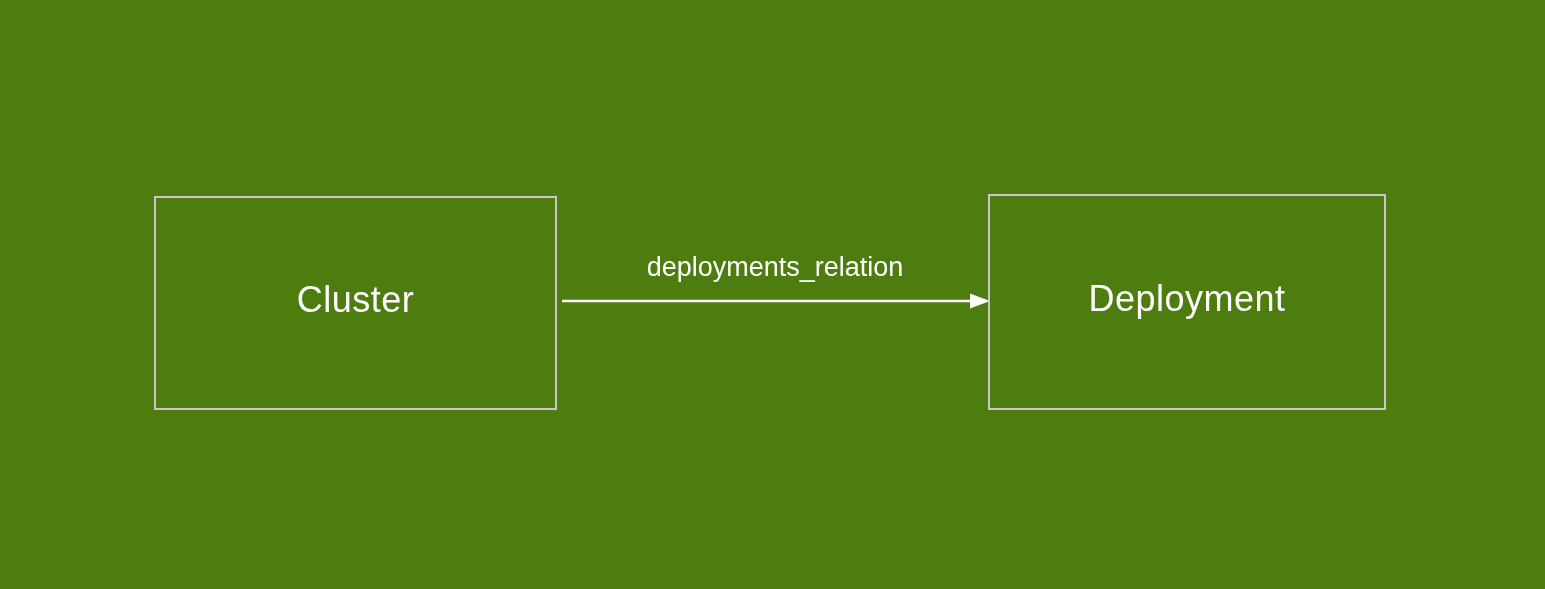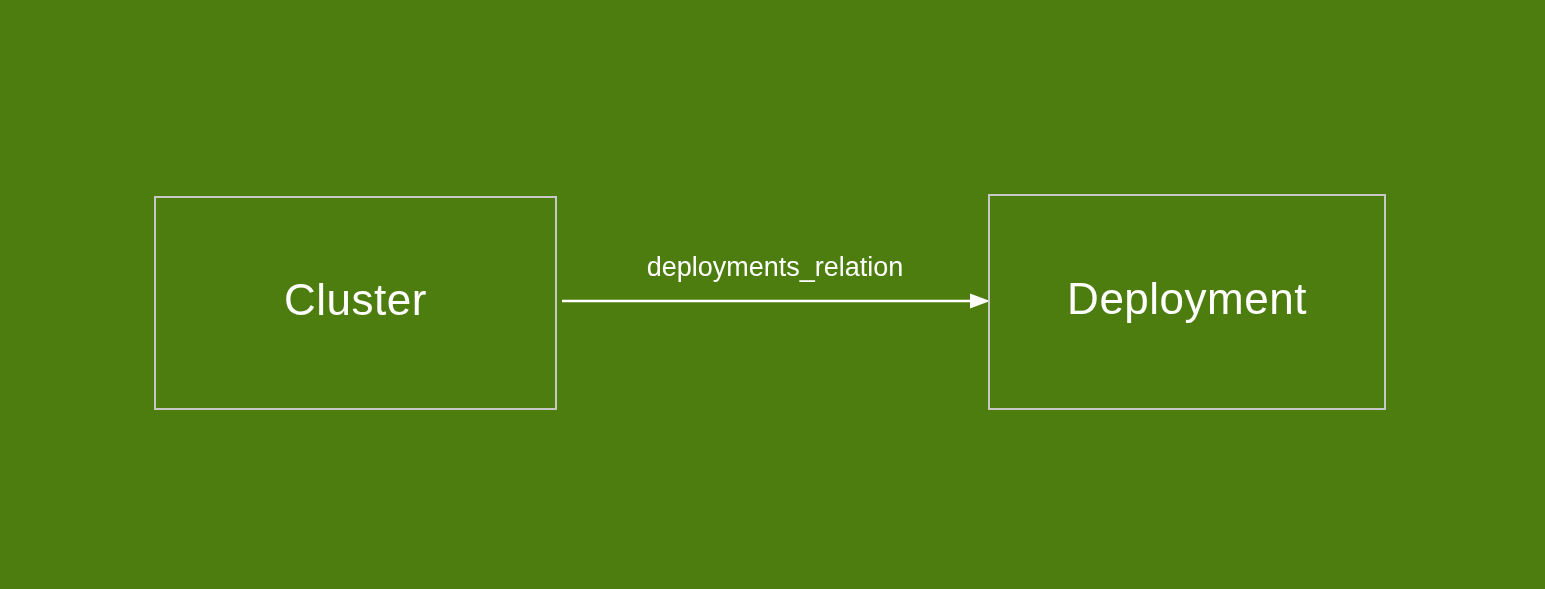--- a/index.html
+++ b/index.html
@@ -16,21 +16,21 @@
   .node {
     position: absolute;
     border: 2px solid #C9C7C5;
     background: transparent;
     display: flex;
     align-items: center;
     justify-content: center;
   }
   .node-label {
     color: #FFFFFF;
-    font-size: 44px;
+    font-size: 36px;
     font-weight: 400;
     letter-spacing: 0.5px;
     line-height: 1;
     padding-bottom: 6px;
   }
   .node-cluster {
     left: 154px; top: 196px;
     width: 403px; height: 214px;
   }
   .node-deployment {

